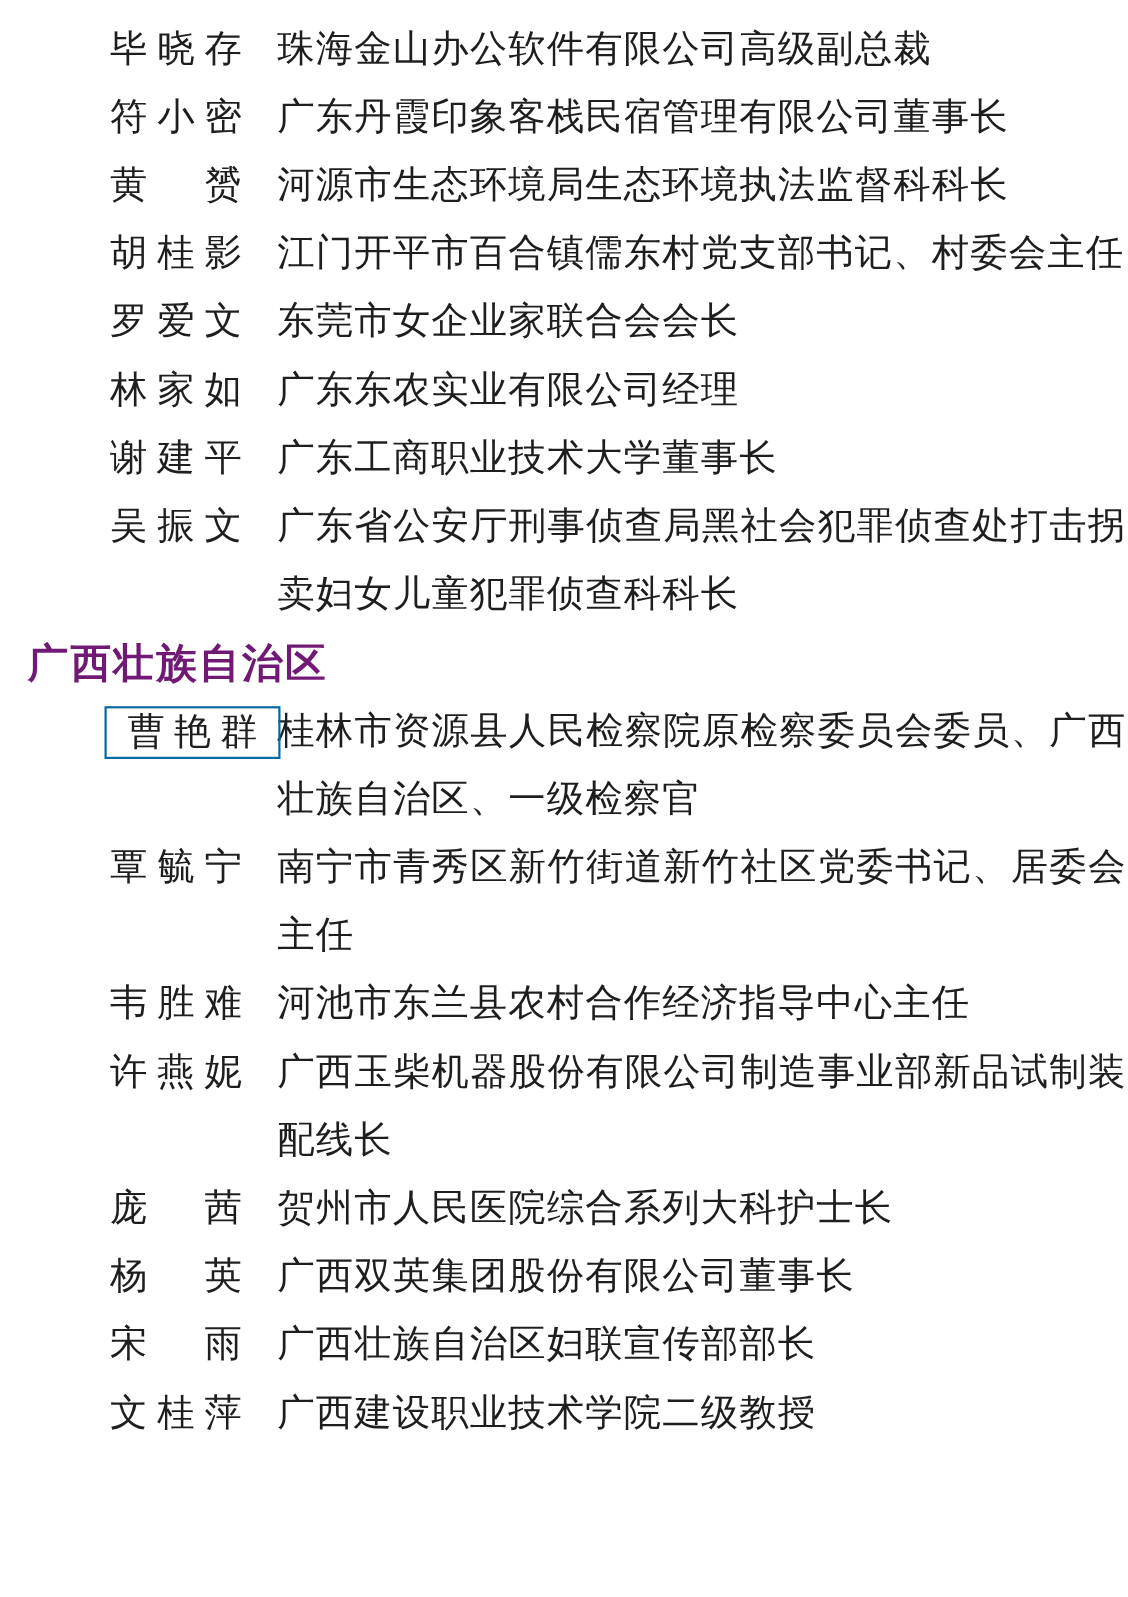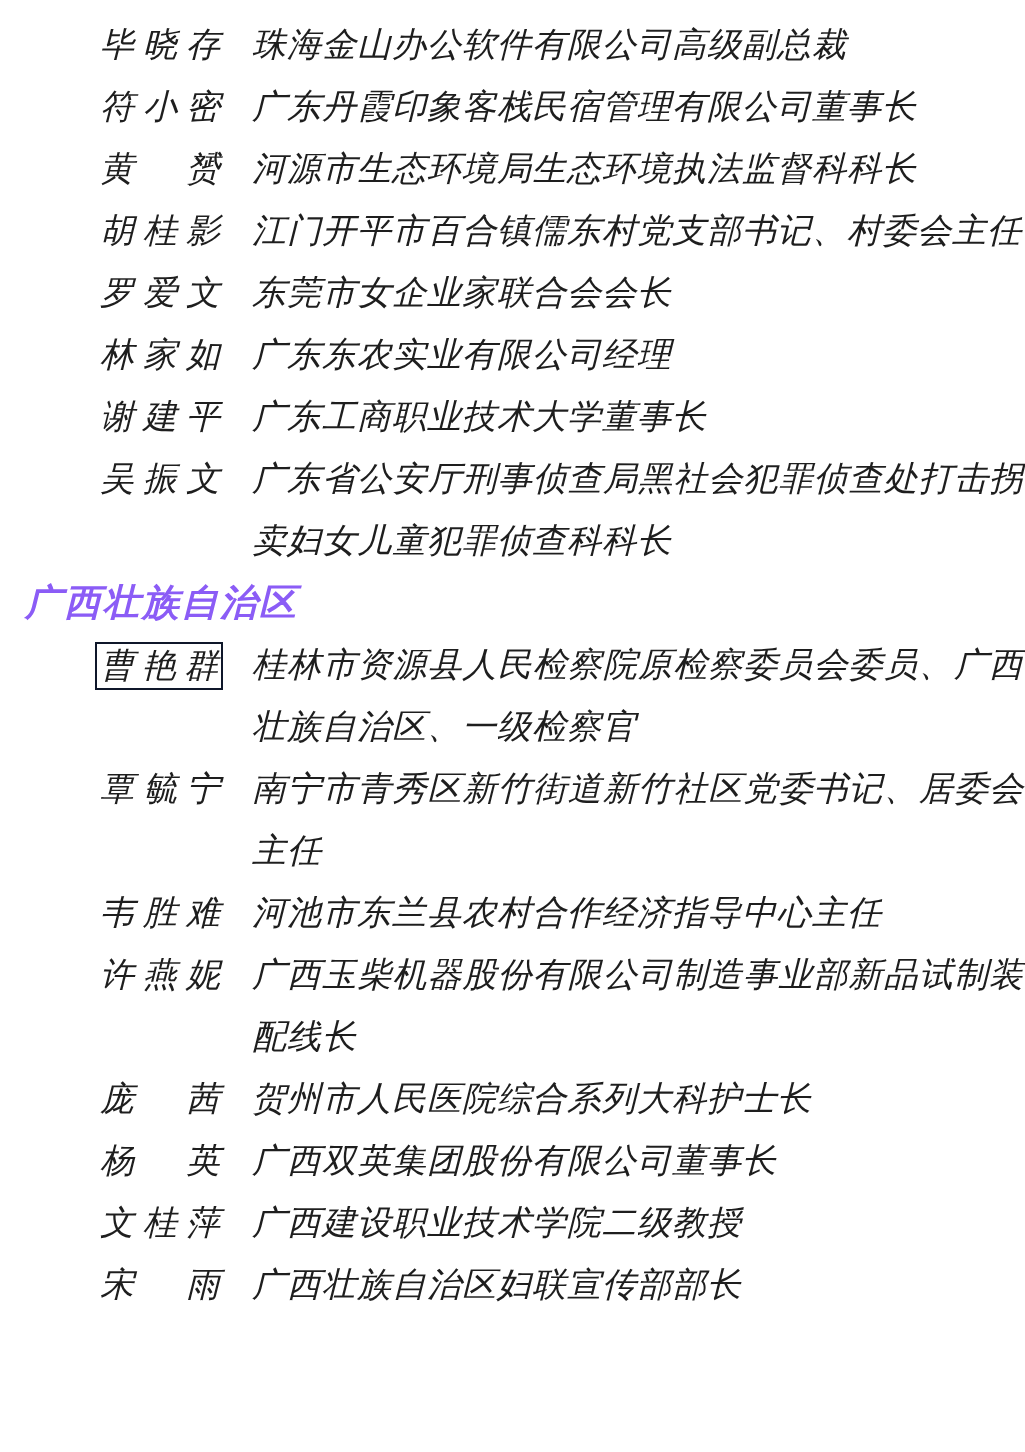--- a/index.html
+++ b/index.html
@@ -11,30 +11,29 @@
     overflow: hidden;
   }
   .page {
     position: relative;
     width: 1025px;
     height: 1281px;
     padding-top: 14px;
     box-sizing: border-box;
     color: #1e1e1e;
     font-family: "Liberation Serif", serif;
-    font-style: italic;
   }
   .section-header {
     font-family: "Liberation Sans", sans-serif;
     font-weight: bold;
     font-size: 37px;
     line-height: 62px;
     padding-left: 25px;
     letter-spacing: 2px;
-    color: #8b5cf6;
+    color: #701a75;
   }
   .entry {
     position: relative;
     padding-left: 252px;
     width: 772px;
     box-sizing: content-box;
     font-size: 34px;
     line-height: 62px;
     letter-spacing: 1px;
     text-align: justify;
@@ -45,26 +44,26 @@
     top: 0;
     width: 120px;
     display: block;
     text-align: justify;
     text-align-last: justify;
     -moz-text-align-last: justify;
     letter-spacing: 0;
     white-space: nowrap;
   }
   .entry .name.boxed {
-    border: 2px solid #0f172a;
+    border: 2px solid #0369a1;
     width: 118px;
     left: 95px;
     top: 8px;
     line-height: 44px;
-    padding: 0 3px;
+    padding: 0 19px;
   }
   .entry .title {
     color: #1e1e1e;
     margin-top: 37px;
   }
 </style>
 </head>
 <body>
 
 <div class="page">
@@ -77,16 +76,16 @@
       <div class="entry"><span class="name">林家如</span><span class="title">广东东农实业有限公司经理</span></div>
       <div class="entry"><span class="name">谢建平</span><span class="title">广东工商职业技术大学董事长</span></div>
       <div class="entry"><span class="name">吴振文</span><span class="title">广东省公安厅刑事侦查局黑社会犯罪侦查处打击拐卖妇女儿童犯罪侦查科科长</span></div>
       <div class="section-header">广西壮族自治区</div>
       <div class="entry"><span class="name boxed">曹艳群</span><span class="title">桂林市资源县人民检察院原检察委员会委员、广西壮族自治区、一级检察官</span></div>
       <div class="entry"><span class="name">覃毓宁</span><span class="title">南宁市青秀区新竹街道新竹社区党委书记、居委会主任</span></div>
       <div class="entry"><span class="name">韦胜难</span><span class="title">河池市东兰县农村合作经济指导中心主任</span></div>
       <div class="entry"><span class="name">许燕妮</span><span class="title">广西玉柴机器股份有限公司制造事业部新品试制装配线长</span></div>
       <div class="entry"><span class="name">庞茜</span><span class="title">贺州市人民医院综合系列大科护士长</span></div>
       <div class="entry"><span class="name">杨英</span><span class="title">广西双英集团股份有限公司董事长</span></div>
+      <div class="entry"><span class="name">宋雨</span><span class="title">广西壮族自治区妇联宣传部部长</span></div>
       <div class="entry"><span class="name">文桂萍</span><span class="title">广西建设职业技术学院二级教授</span></div>
-      <div class="entry"><span class="name">宋雨</span><span class="title">广西壮族自治区妇联宣传部部长</span></div>
     </div>
 </div>
 
 </body></html>

